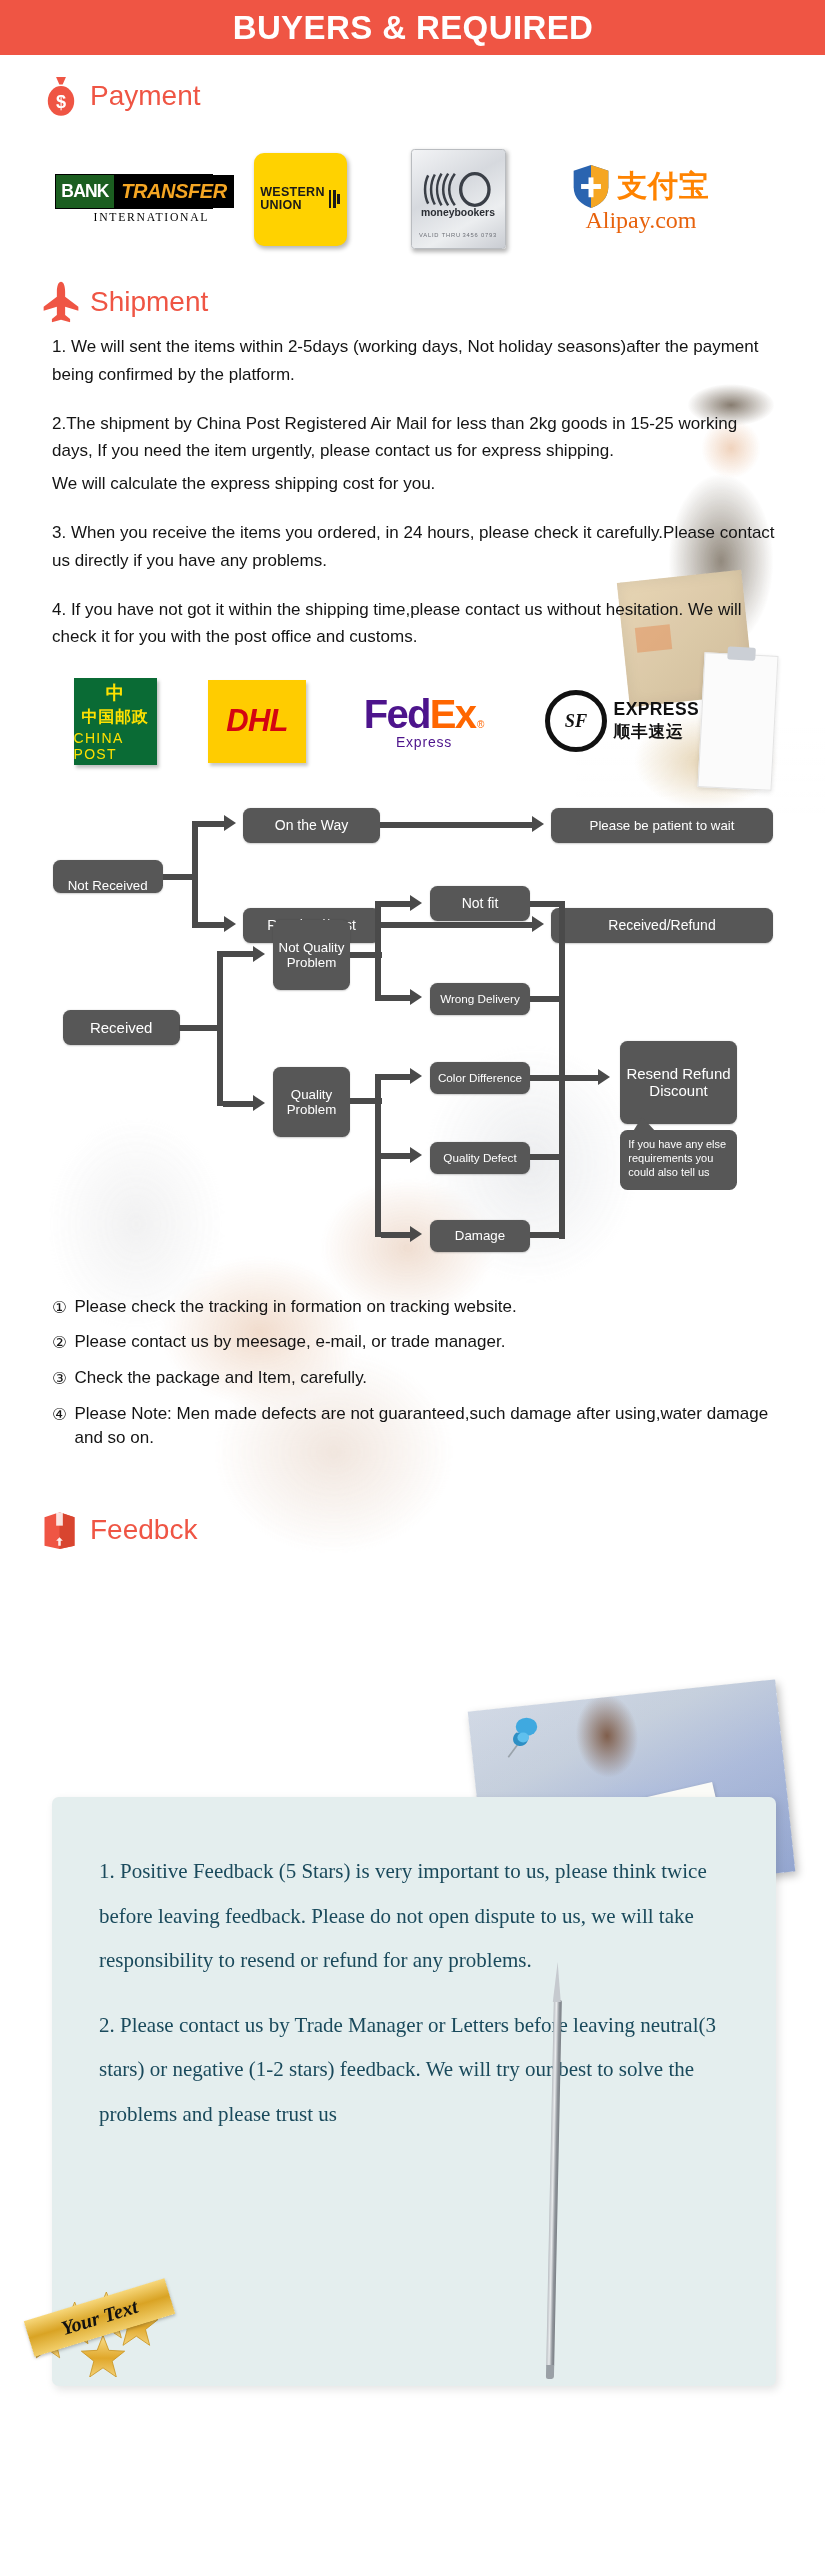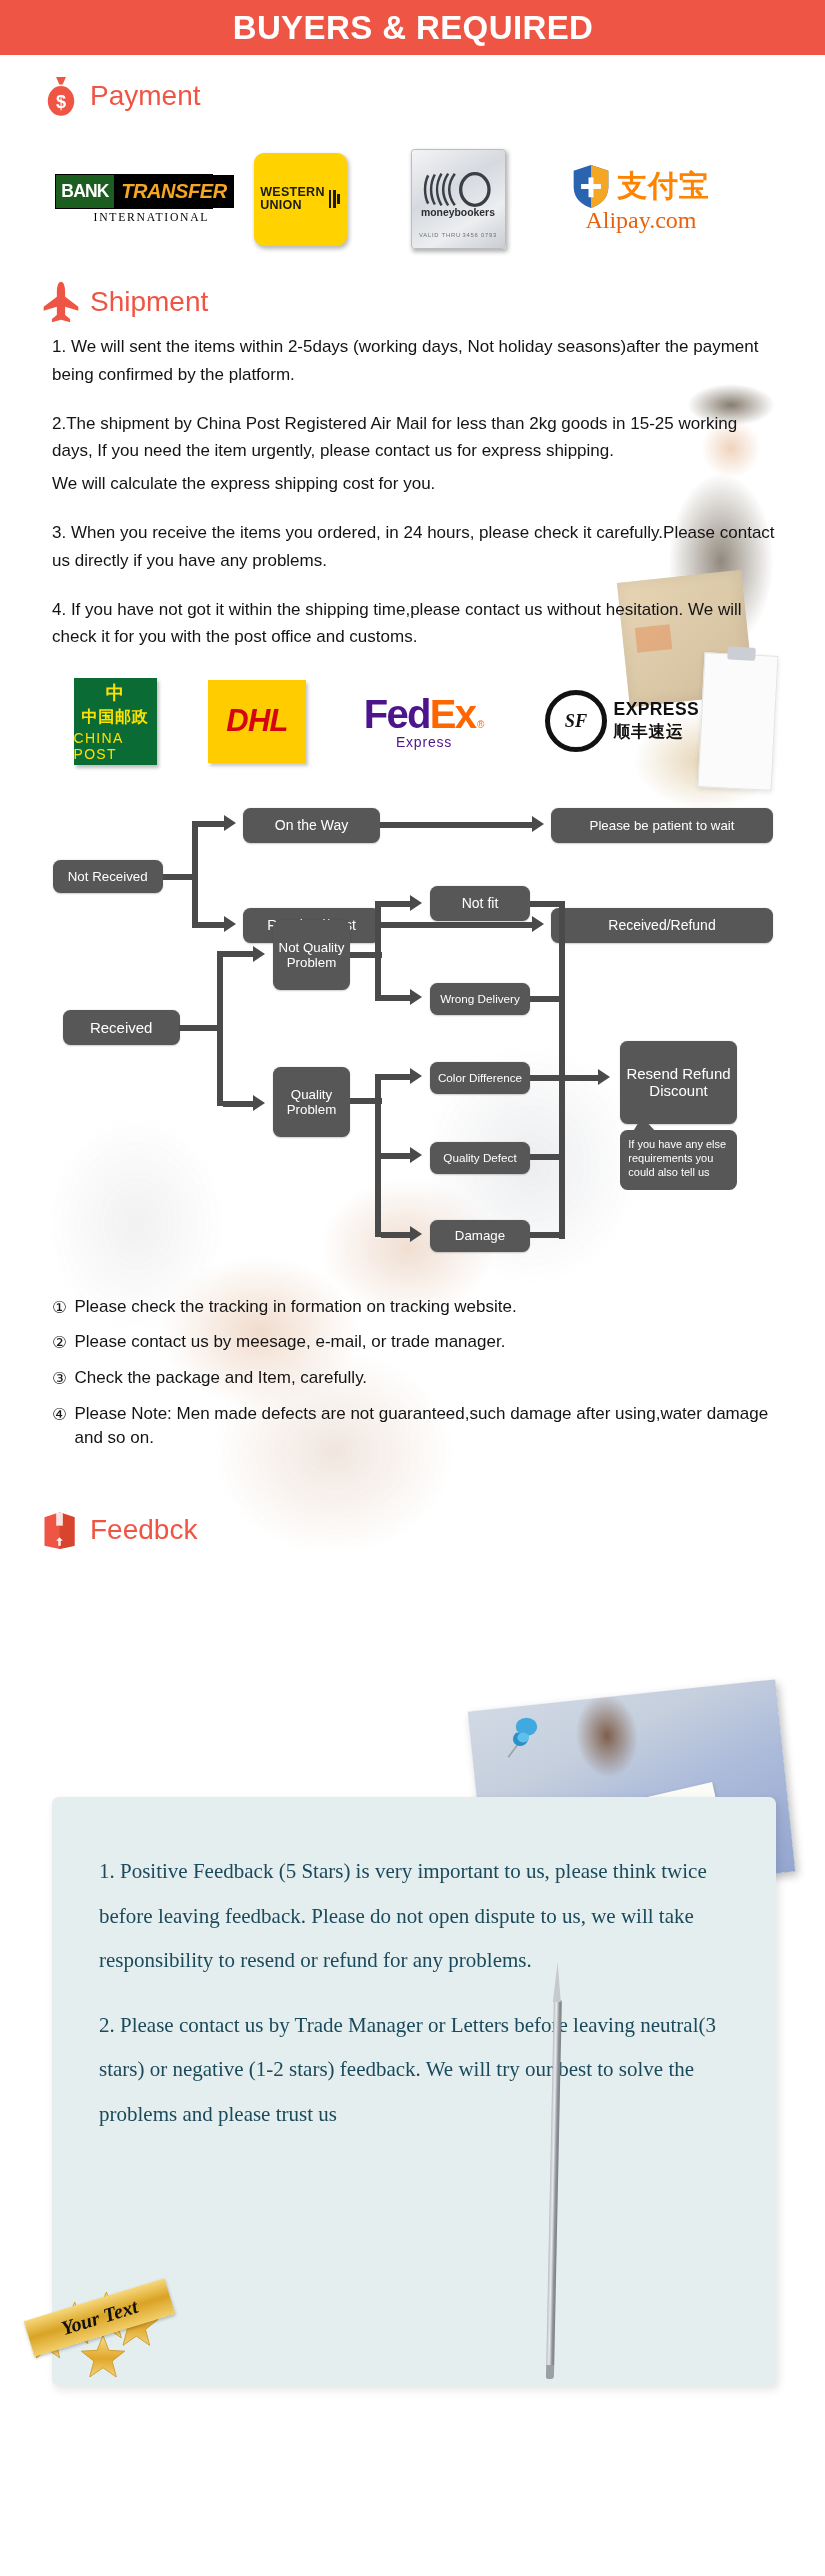--- a/index.html
+++ b/index.html
@@ -411,21 +411,21 @@
   </div>
 
   <div style="height:40px"></div>
 
   <div class="photo hands"></div>
 
 
   <div style="height:23px"></div>
   <div class="flow">
 
-    <div class="fbox" style="left:6.7px;top:32px;width:110px;height:33px;font-size:13.3px;">
+    <div class="fbox" style="left:6.7px;top:32px;width:110px;height:33px;font-size:13.3px;align-items:flex-end;">
       <span>Not Received</span>
     </div>
 
     <div class="fline" style="left:117px;top:46px;width:35px;height:5.8px;"></div>
     <div class="fline" style="left:146px;top:-6.7px;width:5.8px;height:107px;"></div>
     <div class="fline" style="left:152px;top:-6.7px;width:28px;height:5.8px;"></div>
     <div class="farrow" style="left:178px;top:-12.5px;"></div>
     <div class="fline" style="left:152px;top:94px;width:28px;height:5.8px;"></div>
     <div class="farrow" style="left:178px;top:88px;"></div>
 

